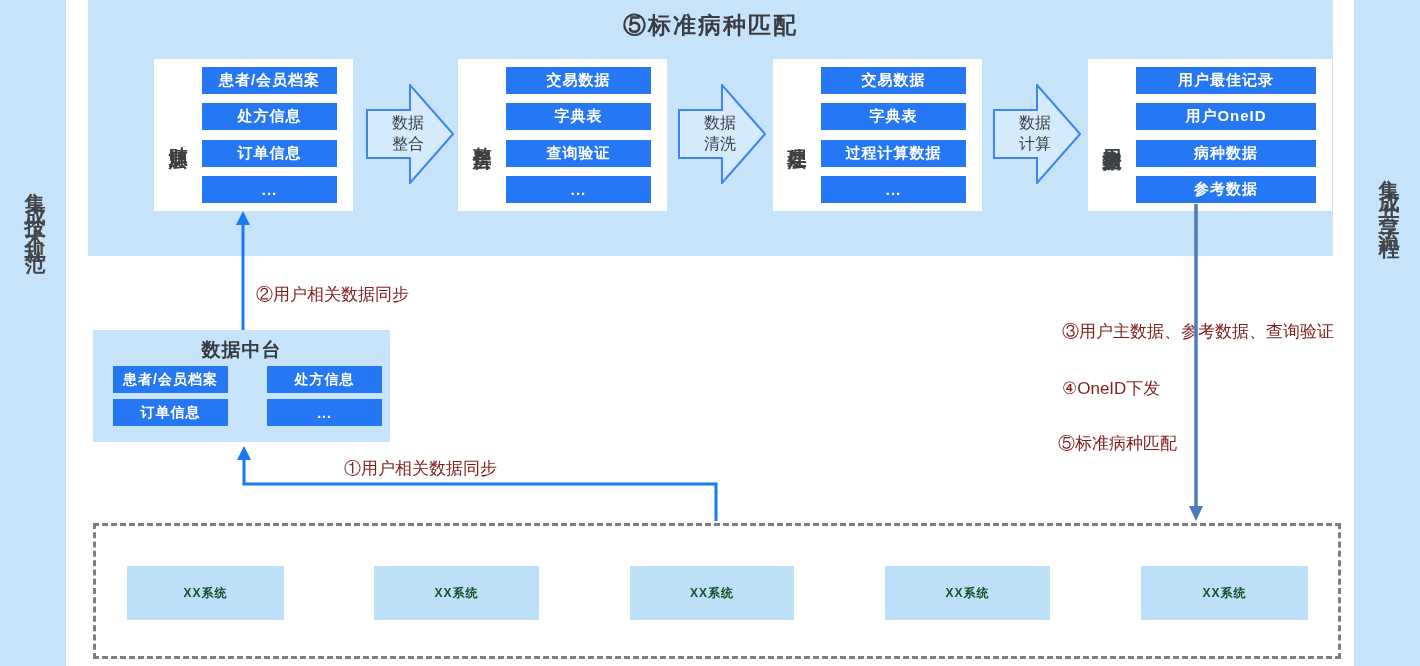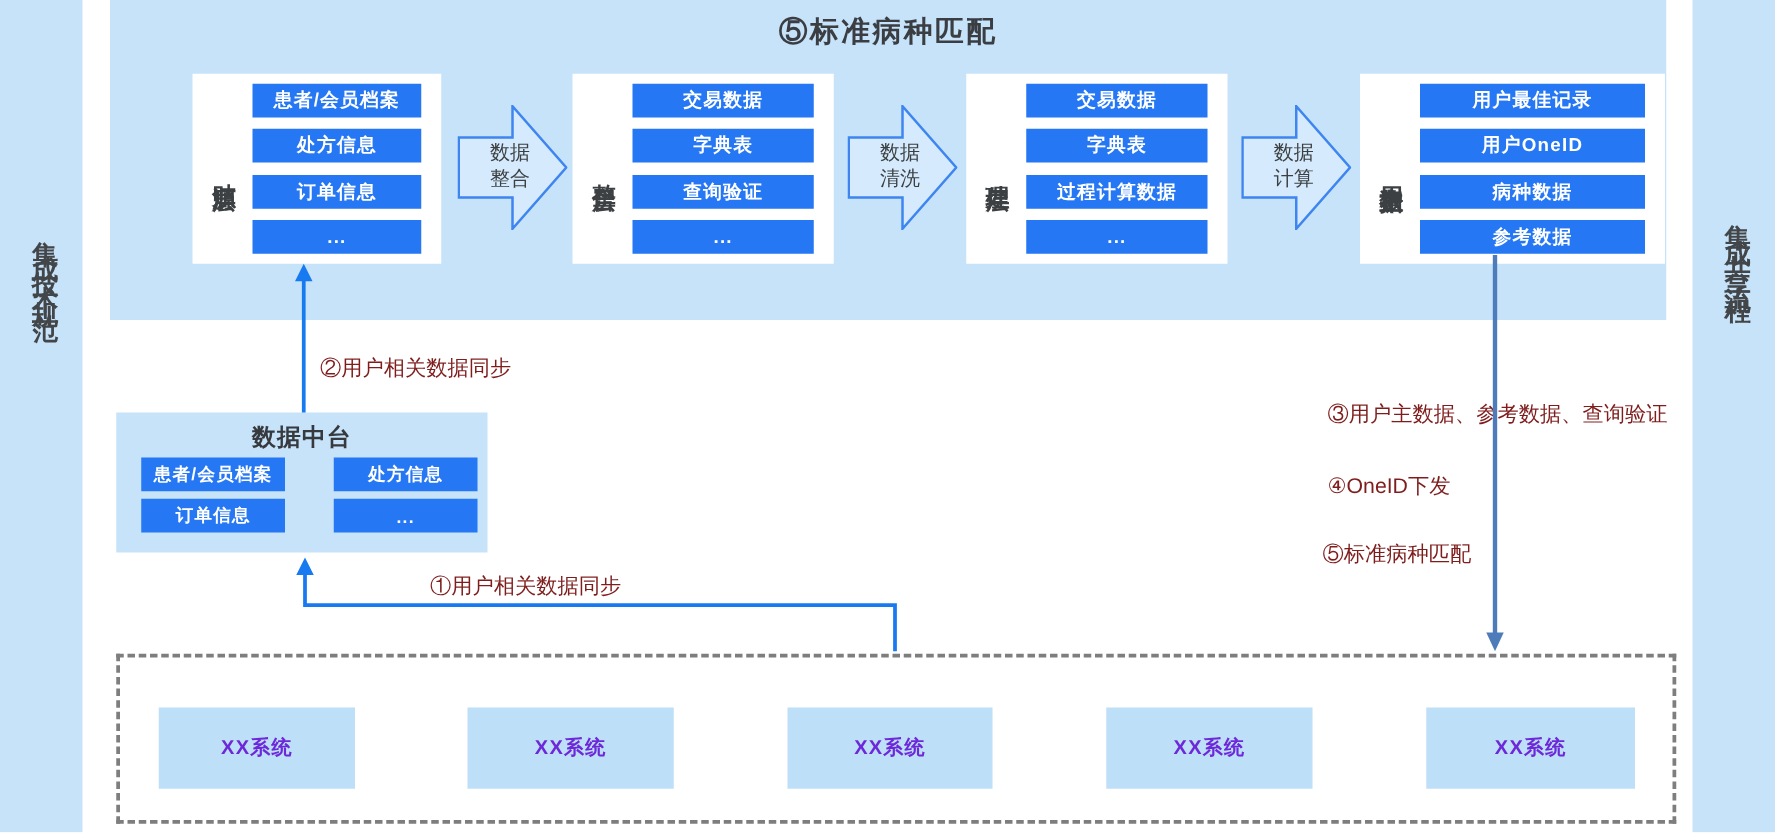--- a/index.html
+++ b/index.html
@@ -57,23 +57,23 @@
 
   
   .annot { position:absolute; font-size:17px; color:#7f1d1d; white-space:nowrap; }
 
   
   .systems-box {
     position:absolute; left:93px; top:523px; width:1248px; height:136px;
     border:3px dashed #7e7e7e; background:#ffffff;
   }
   .sys-item {
-    position:absolute; top:40px; height:65px; background:#bedff8;
+    position:absolute; top:40px; height:54px; background:#bedff8;
     display:flex; align-items:center; justify-content:center;
-    font-size:16px; font-weight:bold; color:#6d28d9; letter-spacing:1px;
+    font-size:12px; font-weight:bold; color:#14532d; letter-spacing:1px;
   }
 
   .overlay { position:absolute; left:0; top:0; width:1420px; height:666px; pointer-events:none; }
 </style>
 </head>
 <body>
 
 <div class="canvas">
 
   <div class="side-strip strip-left">

